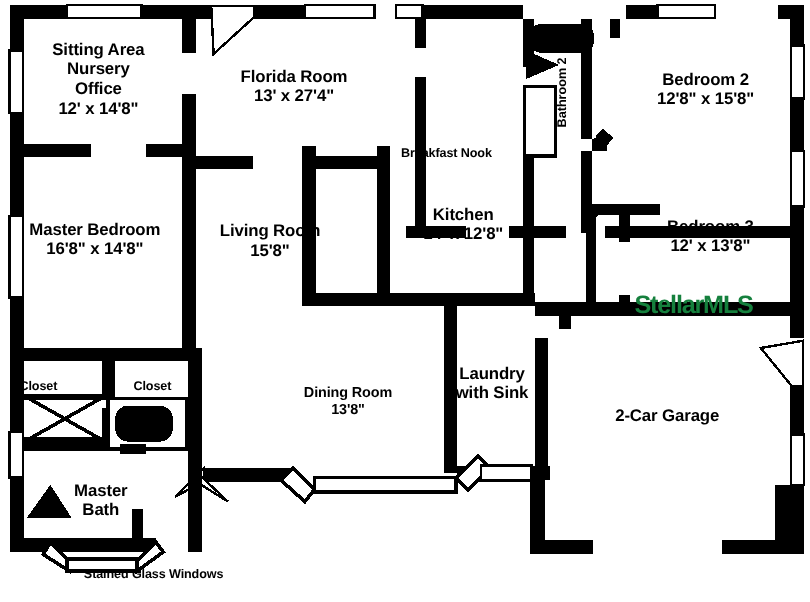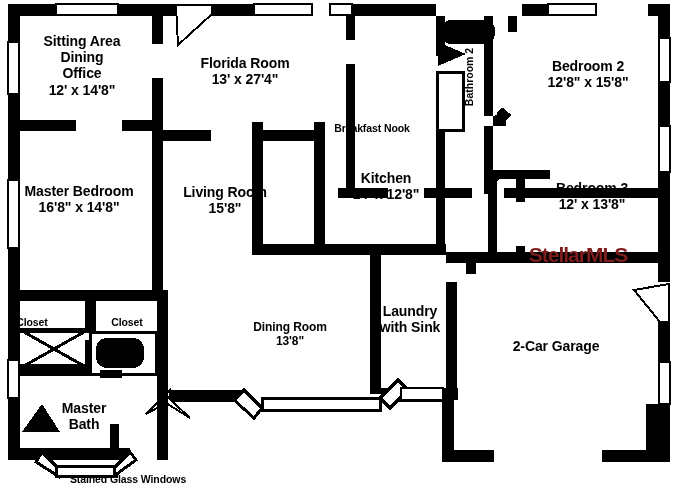--- a/index.html
+++ b/index.html
@@ -43,21 +43,21 @@
     color: #000000;
     font-weight: bold;
     white-space: nowrap;
     font-family: "Liberation Sans", sans-serif;
     transform-origin: 50% 50%;
     transform: translate(-50%, -50%) rotate(-90deg);
     text-align: center;
   }
   .wm {
     position: absolute;
-    color: #7f1d1d;
+    color: #15803d;
     font-weight: bold;
     font-family: "Liberation Sans", sans-serif;
     letter-spacing: -1px;
     user-select: none;
     pointer-events: none;
   }
 </style>
 </head>
 <body>
 
@@ -228,21 +228,21 @@
       <rect x="262" y="398" width="118" height="12"></rect>
       <polygon points="380,398 398,380 408,390 390,408"></polygon>
     </g>
 
     <rect x="401" y="388" width="42" height="12" fill="#ffffff" stroke="#000000" stroke-width="2"></rect>
 
   </svg>
 
   <div class="lbl" style="left:82px; top:33px; font-size:14px;">
     <span>Sitting Area</span><br>
-    <span>Dining</span><br>
+    <span>Nursery</span><br>
     <span>Office</span><br>
     <span class="dim">12' x 14'8"</span>
   </div>
 
   <div class="lbl" style="left:245px; top:55px; font-size:14px;">
     <span>Florida Room</span>
     <span class="dim">13' x 27'4"</span>
   </div>
 
   <div class="lbl" style="left:372px; top:89px; font-size:10.5px;margin-top:33px;">

